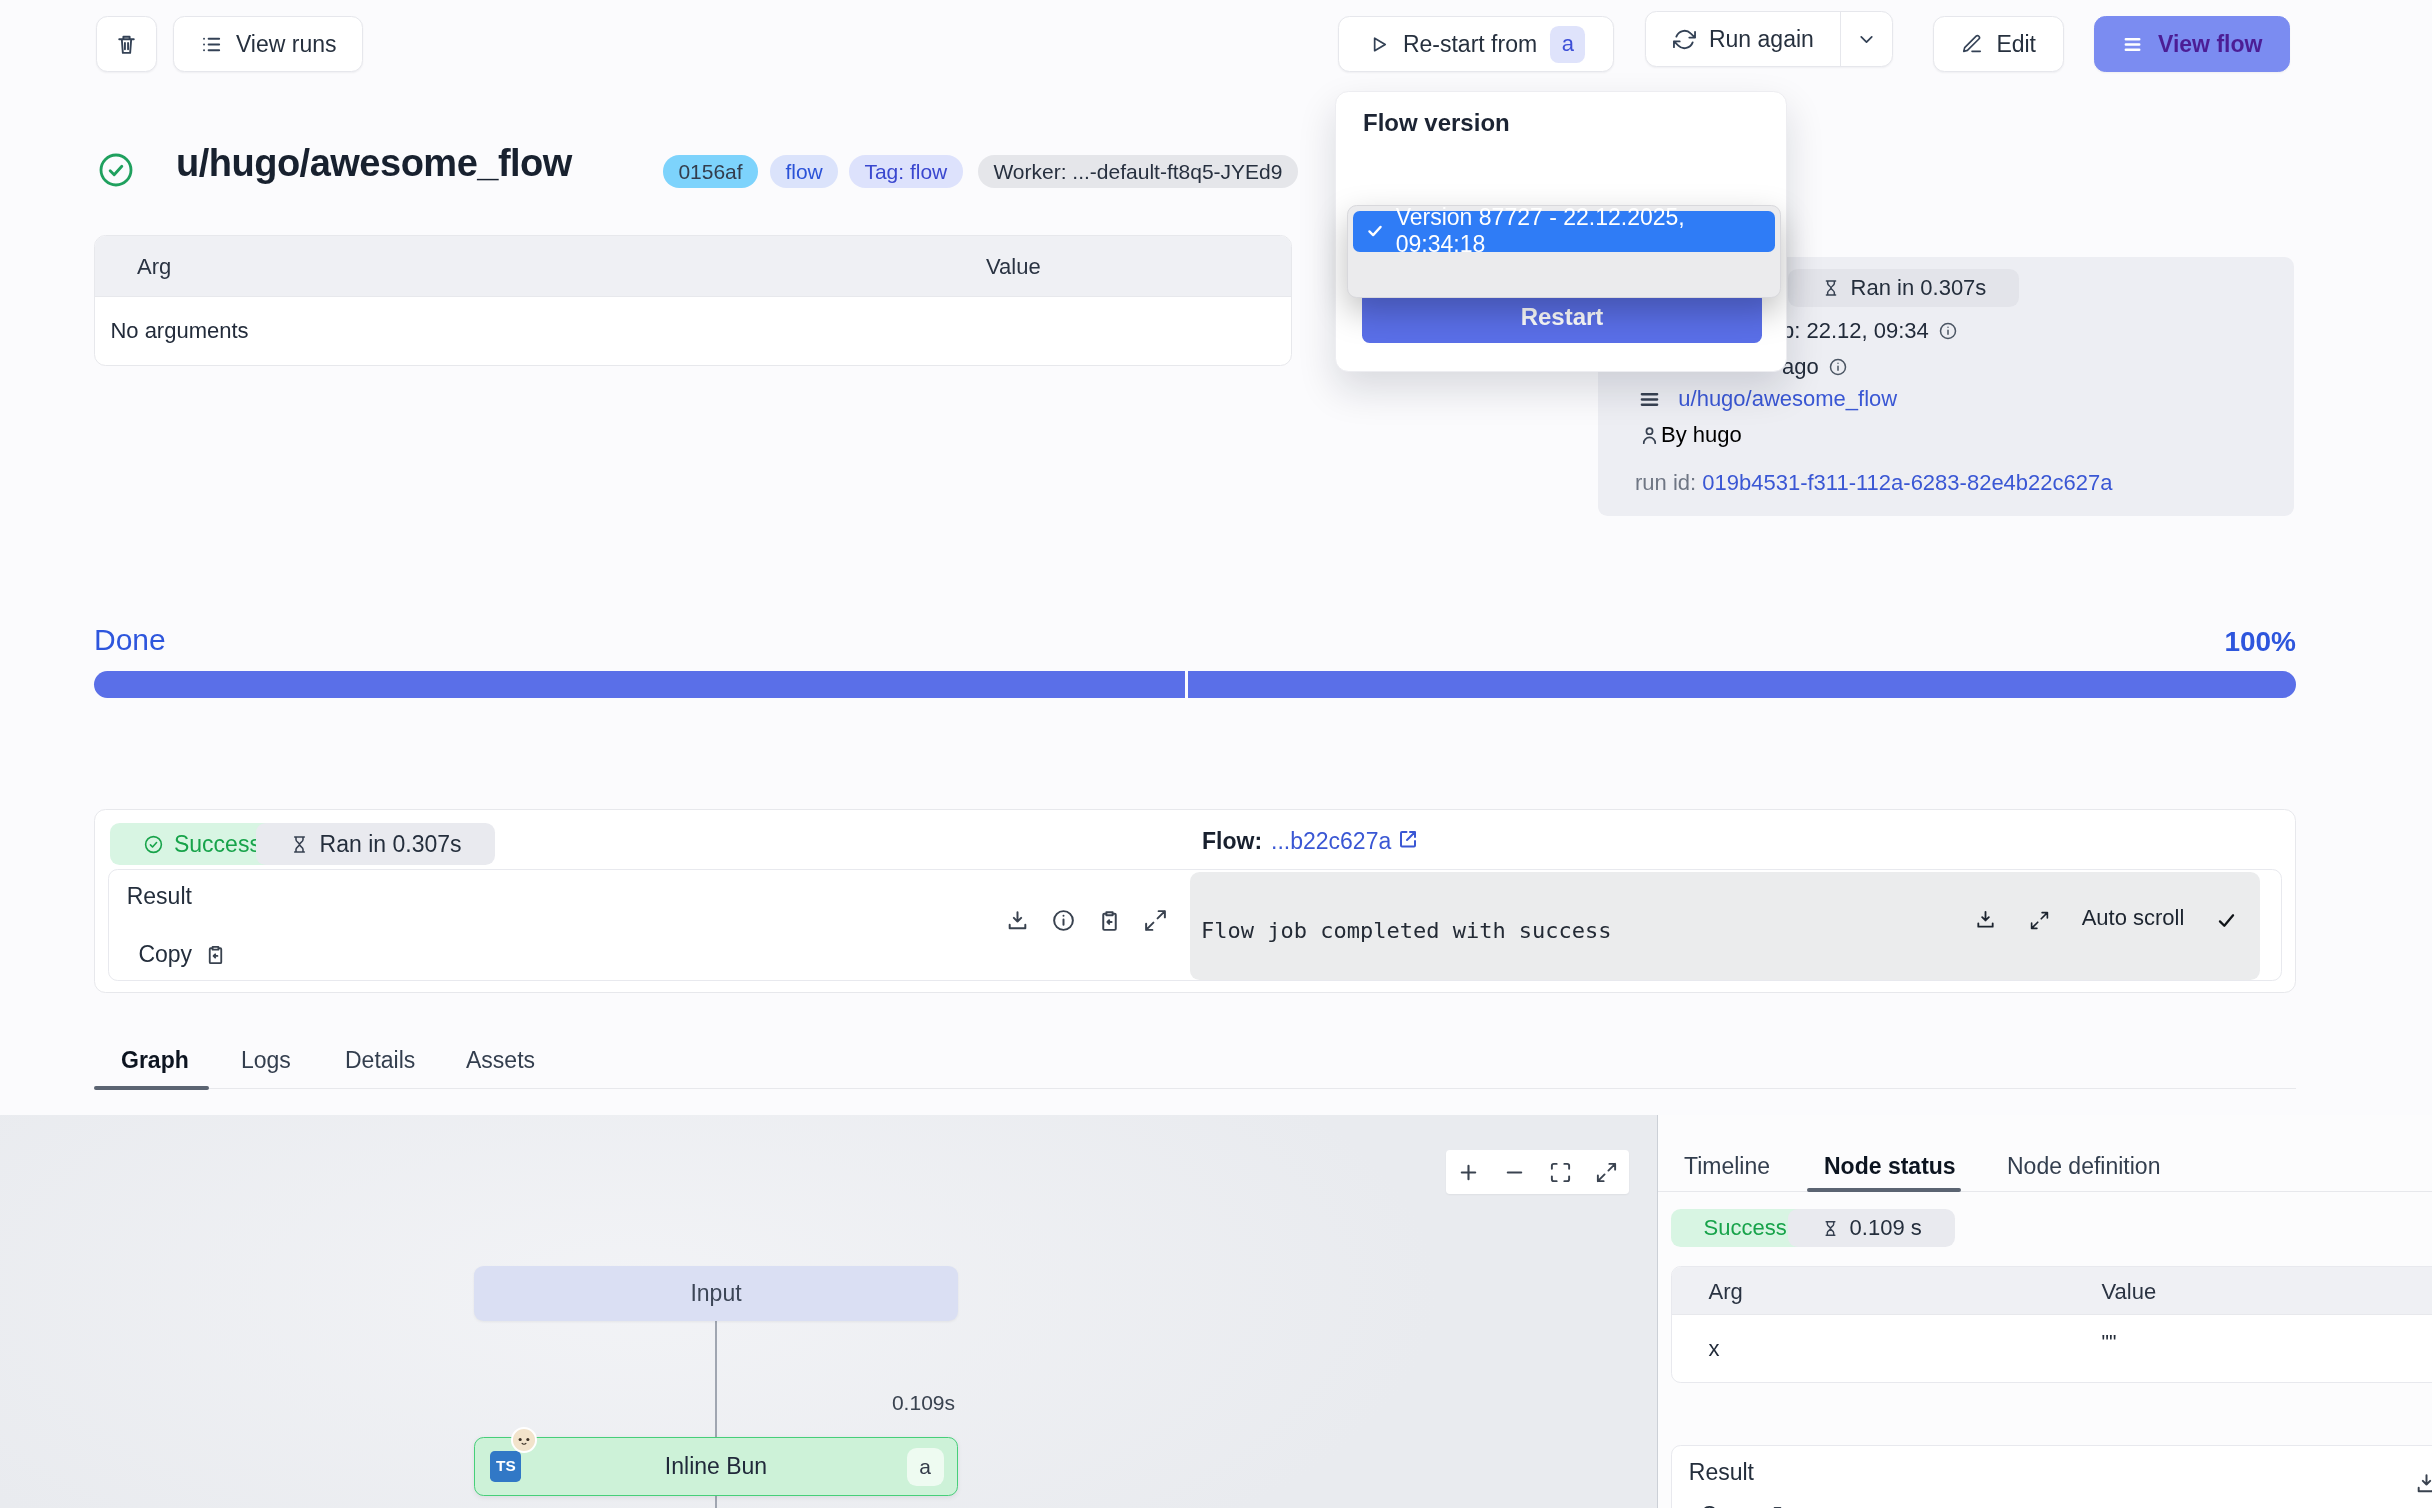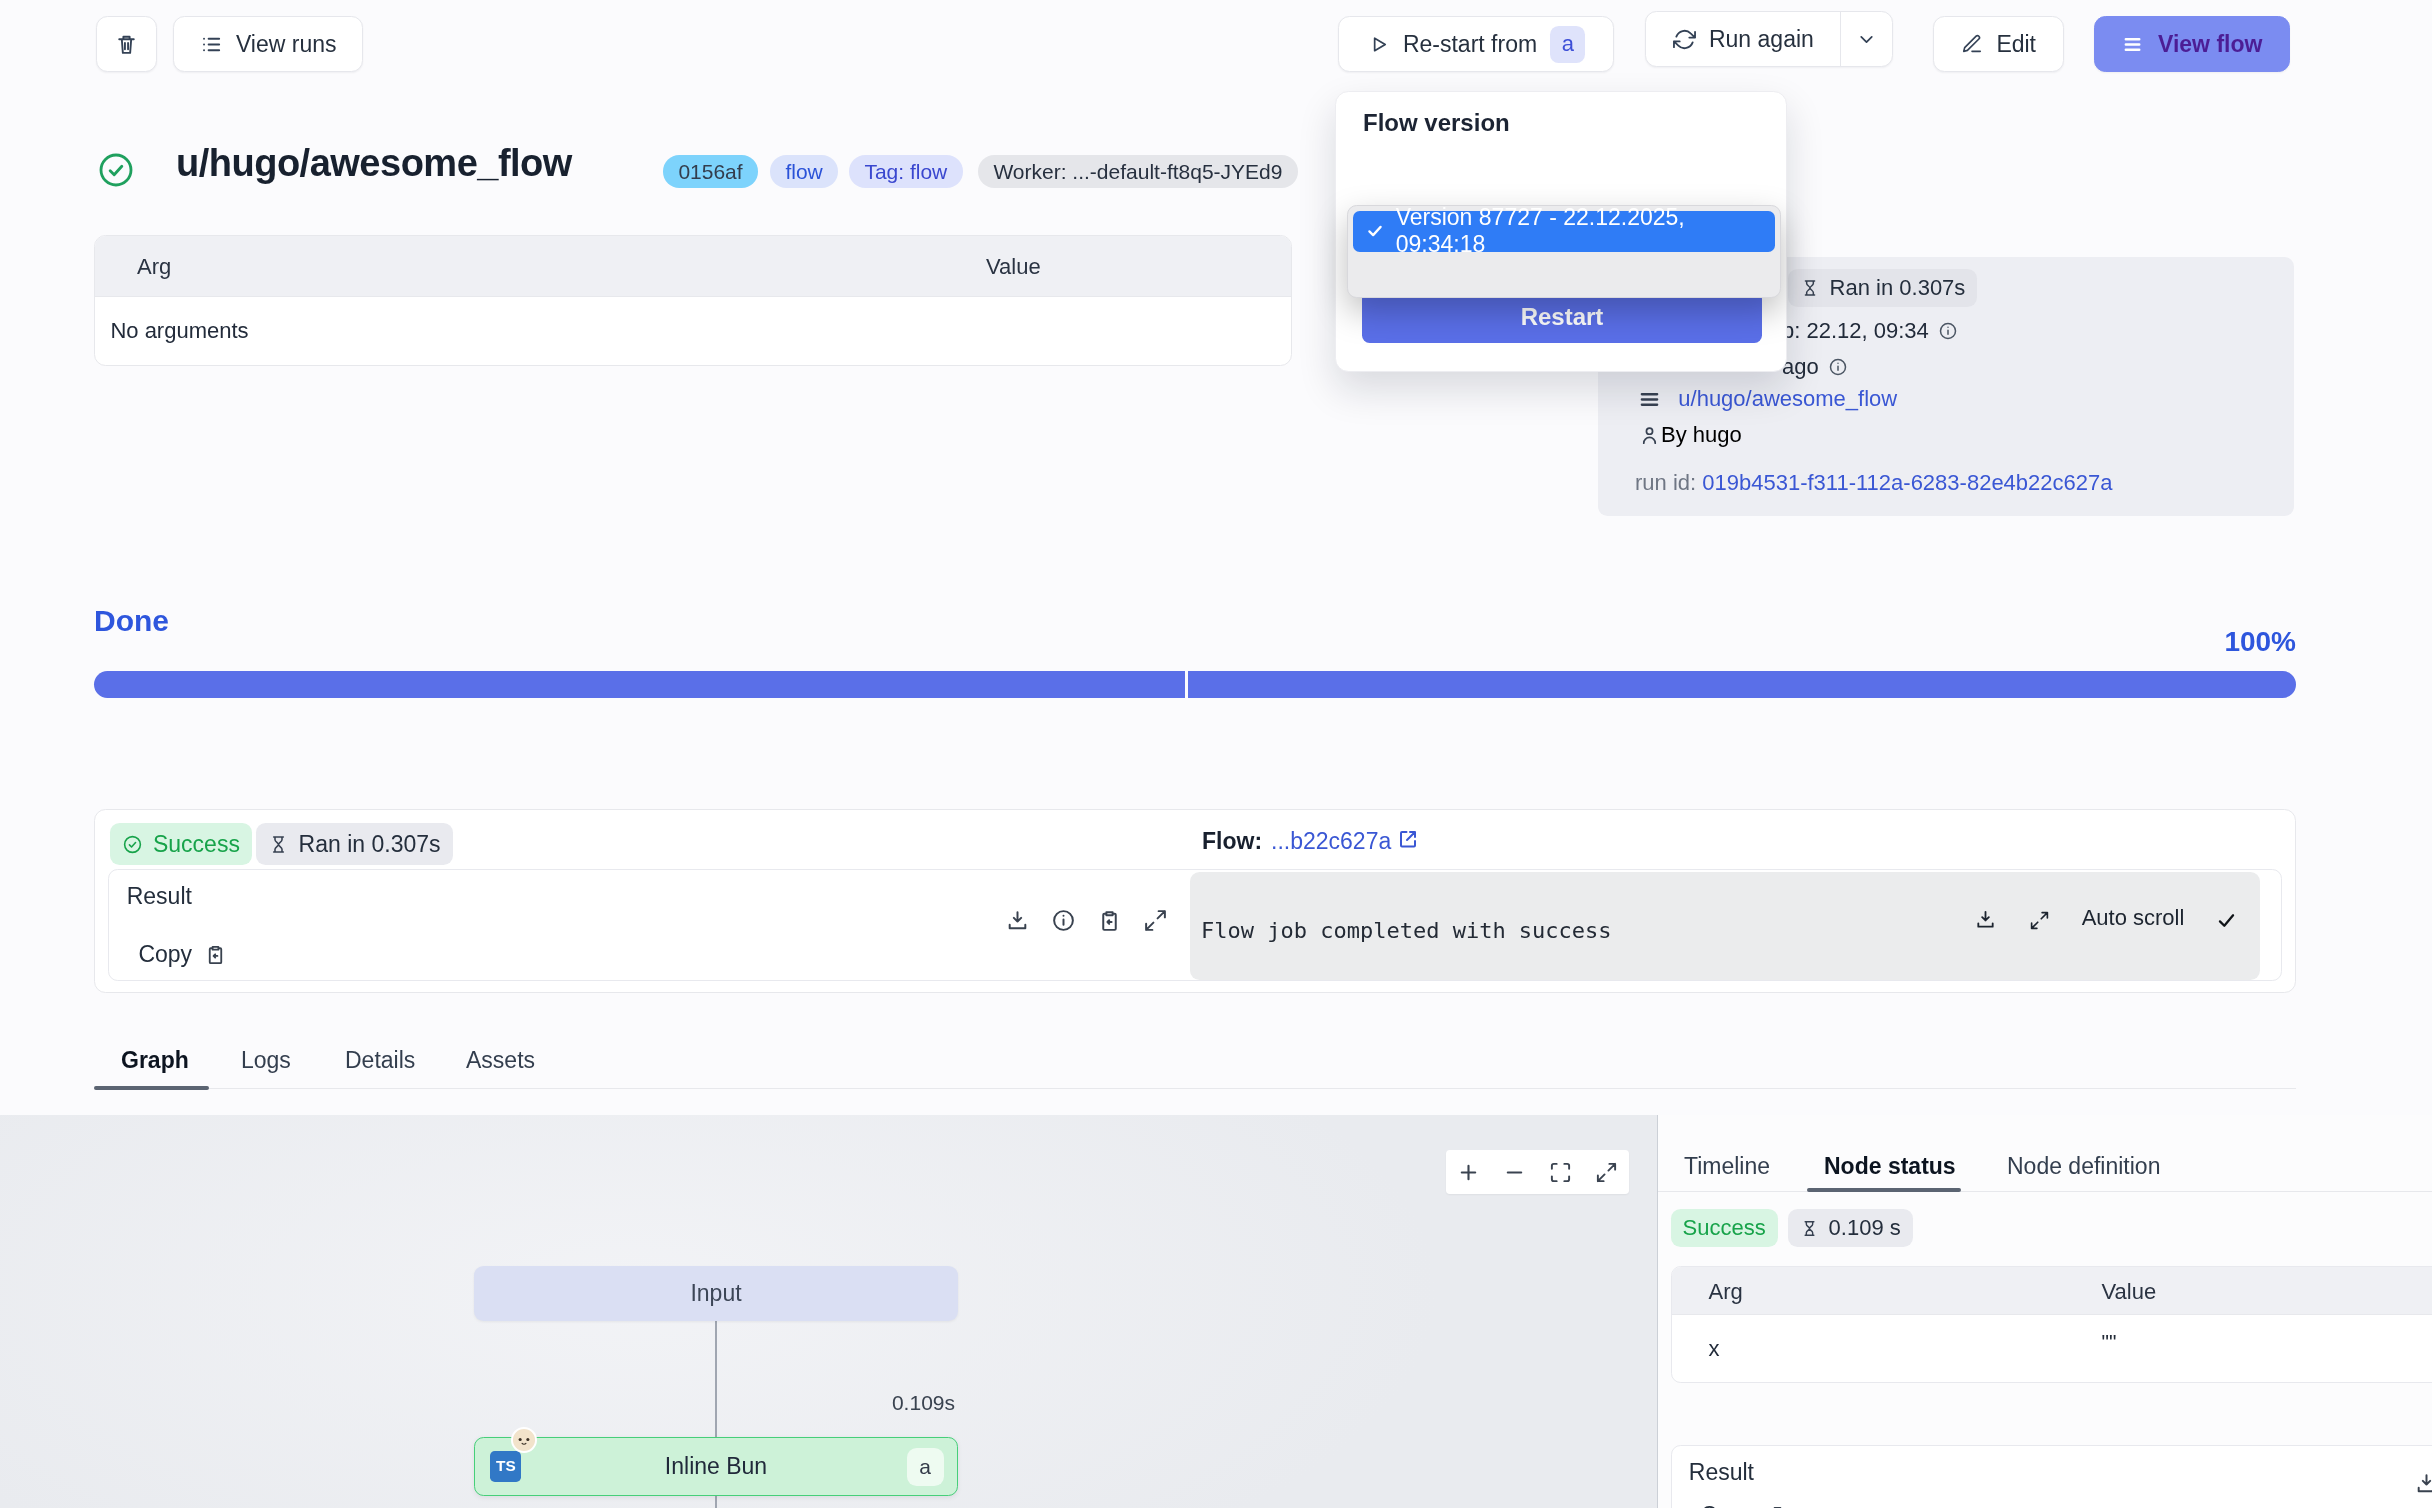--- a/index.html
+++ b/index.html
@@ -5,21 +5,21 @@
   *{margin:0;padding:0;box-sizing:border-box}
   html,body{width:2432px;height:1508px;overflow:hidden}
   body{font-family:"Liberation Sans","DejaVu Sans",sans-serif;background:#fbfbfd;color:#1f2937}
   #app{position:relative;width:2432px;height:1508px;overflow:hidden;background:#fbfbfd}
   .abs{position:absolute}
   svg{display:block}
   .btn{position:absolute;display:flex;align-items:center;justify-content:center;gap:13.4px;height:56px;
        background:#fff;border:1px solid #e6e7ec;border-radius:11.5px;font-size:23px;color:#26303e;
        box-shadow:0 1px 1.9px rgba(16,24,40,.05);cursor:pointer;white-space:nowrap}
   .btn-primary{background:var(--view_flow,#7b8cf1);border-color:var(--view_flow,#7b8cf1);color:#4c1d95;font-weight:700}
-  .chip{display:inline-flex;align-items:center;gap:9.6px;border-radius:9.6px;padding:0 12px;font-size:22px;white-space:nowrap}
+  .chip{display:inline-flex;align-items:center;gap:9.6px;border-radius:9.6px;padding:0 33px;font-size:22px;white-space:nowrap}
   .badge{position:absolute;display:flex;align-items:center;height:33px;padding:0 15.4px;border-radius:16.3px;font-size:21px;white-space:nowrap}
   .card{position:absolute;background:#fff;border:1px solid #e7e8ec;border-radius:11.5px}
   .thead{background:#eff0f4;color:#2a3342}
   .link{color:var(--link,#3a57d4)}
   .mono{font-family:"DejaVu Sans Mono","Liberation Mono",monospace}
   .tab{position:absolute;font-size:23px;color:#333e4e;cursor:pointer;white-space:nowrap}
   .tab.active{font-weight:700;color:#0c1420}
   .node-label{width:100%;text-align:center;font-size:23px;color:#20293a}
   .icon-btn{display:flex;align-items:center;justify-content:center;cursor:pointer;color:#39424f}
 </style>
@@ -168,21 +168,21 @@
     <div style="height:41px;background:var(--select_blue,#2f7cf6);border-radius:6.7px;display:flex;align-items:center;gap:11.5px;padding:0 13.4px;color:#fff;font-size:23px;cursor:pointer">
       <span>
           <svg width="18" height="18" viewBox="0 0 24 24" fill="none" stroke="#fff" stroke-width="3" stroke-linecap="round" stroke-linejoin="round">
             <path d="M4.5 12.5l5 5 10-11"></path>
           </svg>
         </span>
       <span>Version 87727 - 22.12.2025, 09:34:18</span>
     </div>
   </div>
 
-  <span class="abs" style="left:94px;top:604px;font-size:30px;font-weight:700;color:var(--progress_text,#2e56dd)">Done</span>
+  <span class="abs" style="left:94px;top:623px;font-size:30px;font-weight:400;color:var(--progress_text,#2e56dd)">Done</span>
   <span class="abs" style="right:136px;top:626px;font-size:28px;font-weight:600;color:var(--progress_text,#2e56dd)">100%</span>
   <div class="abs" style="left:94px;top:671px;width:2202px;height:27px;border-radius:13.4px;background:var(--primary,#5a6fe8)">
     <div style="position:absolute;left:1091px;top:0;width:2.9px;height:27px;background:#fbfbfd"></div>
   </div>
 
   <div class="card" style="left:94px;top:809px;width:2202px;height:184px">
     <span class="chip" style="position:absolute;left:15.4px;top:13.4px;height:42px;background:var(--success_bg,#d8f5e3);color:var(--success_text,#17a34a);font-size:23px">
       <span>
           <svg width="21" height="21" viewBox="0 0 24 24" fill="none" stroke="#17a34a" stroke-width="1.8" stroke-linecap="round" stroke-linejoin="round">
             <circle cx="12" cy="12" r="9"></circle>

